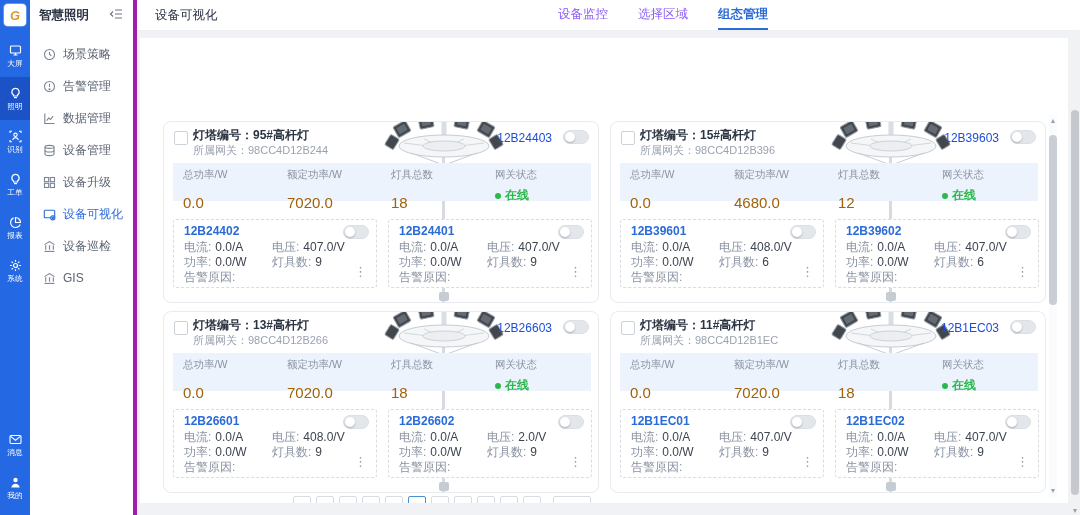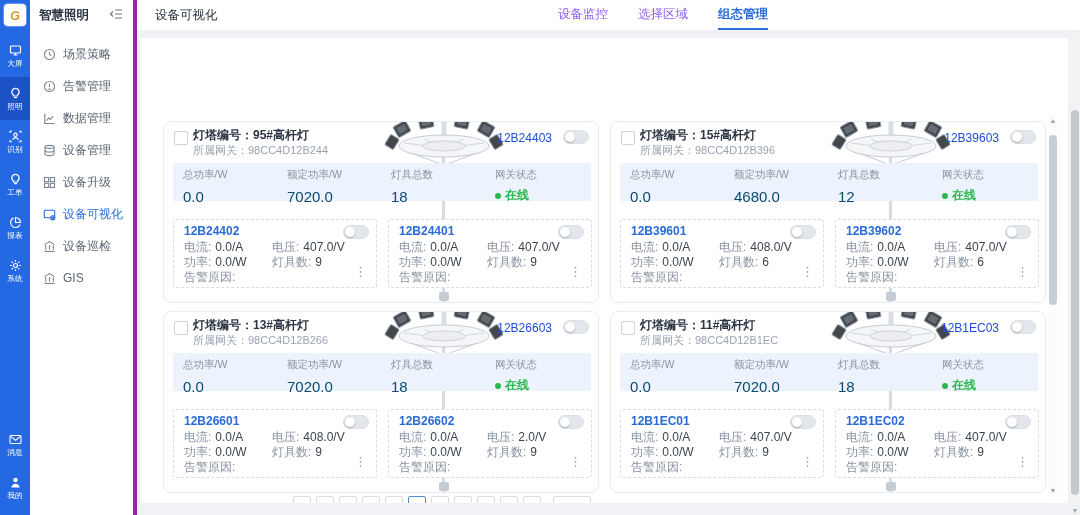--- a/index.html
+++ b/index.html
@@ -80,21 +80,21 @@
   .card-id{position:absolute;right:46px;top:9px;color:#1d4ed8;z-index:2;}
   .switch{position:absolute;width:26px;height:14px;border-radius:8px;background:#e3e7ec;
     border:1px solid #dbe0e6;box-sizing:border-box;cursor:pointer;z-index:2;}
   .switch::after{content:'';position:absolute;left:1px;top:1px;width:10px;height:10px;border-radius:50%;
     background:#fff;box-shadow:0 1px 2px rgba(0,0,0,.25);}
   .card-switch{right:9px;top:8px;}
   .stats{position:absolute;left:9px;top:41px;width:418px;height:38px;background:#edf3fc;
     display:flex;z-index:1;}
   .stat{width:104px;padding:5px 0 0 10px;box-sizing:border-box;}
   .slab{font-size:10.5px;color:#8b93a3;}
-  .sval{font-size:15px;color:#0c4a6e;margin-top:6px;}
+  .sval{font-size:15px;color:#a16207;margin-top:12px;}
   .sval.online{font-size:12px;color:#2cb84d;font-weight:600;margin-top:5px;display:flex;align-items:center;}
   .dot{display:inline-block;width:6px;height:6px;border-radius:50%;background:#2cb84d;margin-right:4px;}
   .lamp{position:absolute;top:97px;width:204px;height:69px;border:1px dashed #d8dce2;border-radius:3px;
     background:#fff;box-sizing:border-box;z-index:1;}
   .lamp-id{position:absolute;left:10px;top:4px;color:#2b6bd8;font-weight:700;cursor:pointer;}
   .lamp-switch{right:7px;top:5px;}
   .kv{position:absolute;white-space:nowrap;}
   .kv .lab{color:#8b93a3;margin-right:4px;}
   .kv .val{color:#3c4450;}
   .k-r1c1{left:10px;top:19px;} .k-r1c2{left:98px;top:19px;}

